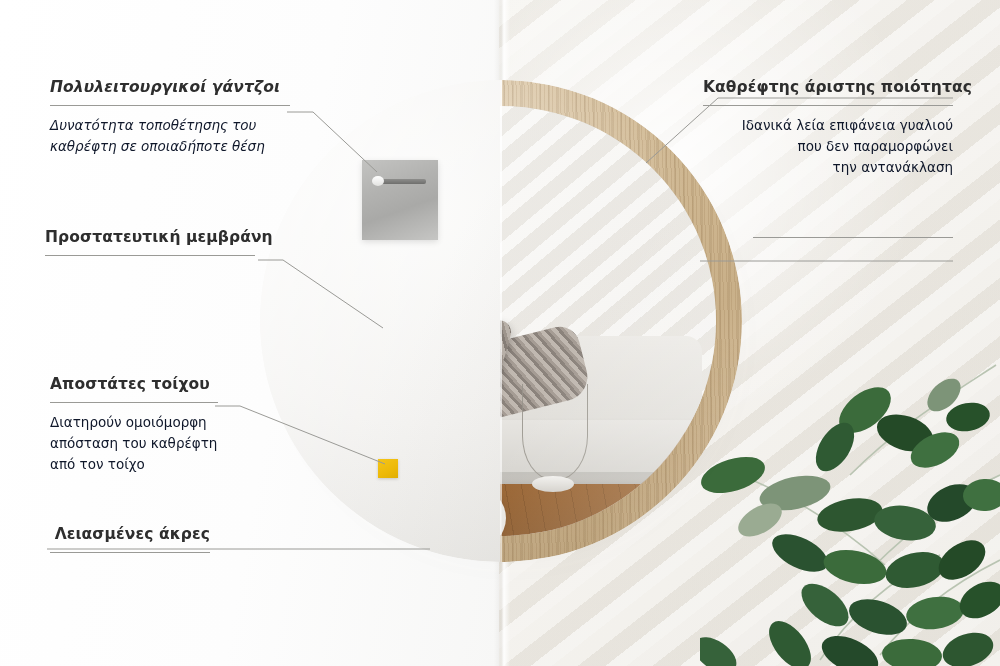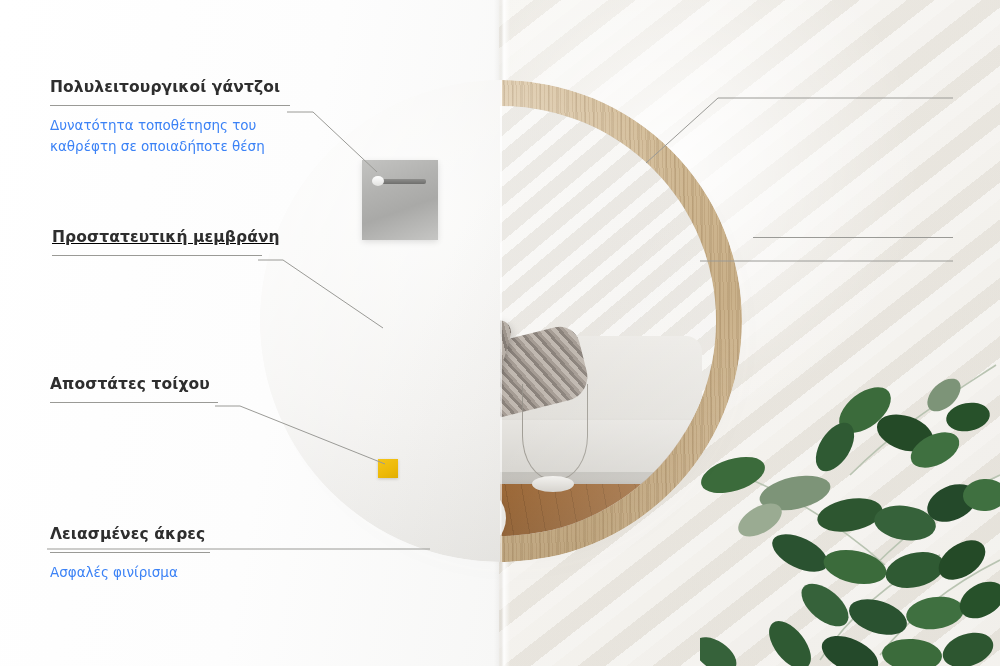--- a/index.html
+++ b/index.html
@@ -218,21 +218,21 @@
   }
   .c-rule {
     height:1px;
     background:#9a9a96;
     margin-top:9px;
   }
   .c-body {
     font-family:"DejaVu Sans", sans-serif;
     font-size:13.5px;
     line-height:1.55;
-    color:#3b82f6;
+    color:#0f172a;
     margin-top:9px;
     white-space:pre-line;
   }
 
   
   .leaders { position:absolute; inset:0; width:1000px; height:666px; pointer-events:none; }
 
   
   .foliage { position:absolute; left:700px; top:355px; width:300px; height:311px; overflow:hidden; }
 </style>
@@ -336,41 +336,50 @@
     <g fill="none" stroke="#9a9a96" stroke-width="1">
       <path d="M287 112 L313 112 L377 172"></path>
       <path d="M258 260 L283 260 L383 328"></path>
       <path d="M215 406 L240 406 L385 464"></path>
       <path d="M47 549 L430 549"></path>
       <path d="M953 98 L718 98 L646 163"></path>
       <path d="M953 261 L700 261"></path>
     </g>
   </svg>
 
-  <div class="callout left" style="left:50px; top:78px; width:240px;">
+  <div class="callout left" style="left:50px; top:78px; width:240px;font-style:italic;">
     <div class="c-title">Πολυλειτουργικοί γάντζοι</div>
     <div class="c-rule"></div>
     <div class="c-body">Δυνατότητα τοποθέτησης του
 καθρέφτη σε οποιαδήποτε θέση</div>
   </div>
 
-  <div class="callout left" style="left:52px; top:228px; width:210px;text-decoration:underline;">
+  <div class="callout left" style="left:45px; top:228px; width:210px;">
     <div class="c-title">Προστατευτική μεμβράνη</div>
     <div class="c-rule"></div>
   </div>
 
   <div class="callout left" style="left:50px; top:375px; width:168px;">
     <div class="c-title">Αποστάτες τοίχου</div>
     <div class="c-rule"></div>
-  </div>
-
-  <div class="callout left" style="left:50px; top:525px; width:160px;">
+    <div class="c-body">Διατηρούν ομοιόμορφη
+απόσταση του καθρέφτη
+από τον τοίχο</div>
+  </div>
+
+  <div class="callout left" style="left:50px; top:525px; width:160px;text-align:right;">
     <div class="c-title">Λειασμένες άκρες</div>
     <div class="c-rule"></div>
-    <div class="c-body">Ασφαλές φινίρισμα</div>
-  </div>
-
+  </div>
+
+  <div class="callout right" style="left:703px; top:78px; width:250px;">
+    <div class="c-title">Καθρέφτης άριστης ποιότητας</div>
+    <div class="c-rule"></div>
+    <div class="c-body">Ιδανικά λεία επιφάνεια γυαλιού
+που δεν παραμορφώνει
+την αντανάκλαση</div>
+  </div>
 
   <div class="callout right" style="left:753px; top:228px; width:200px;">
     <div class="c-rule"></div>
   </div>
 
 </div>
 
 </body></html>

